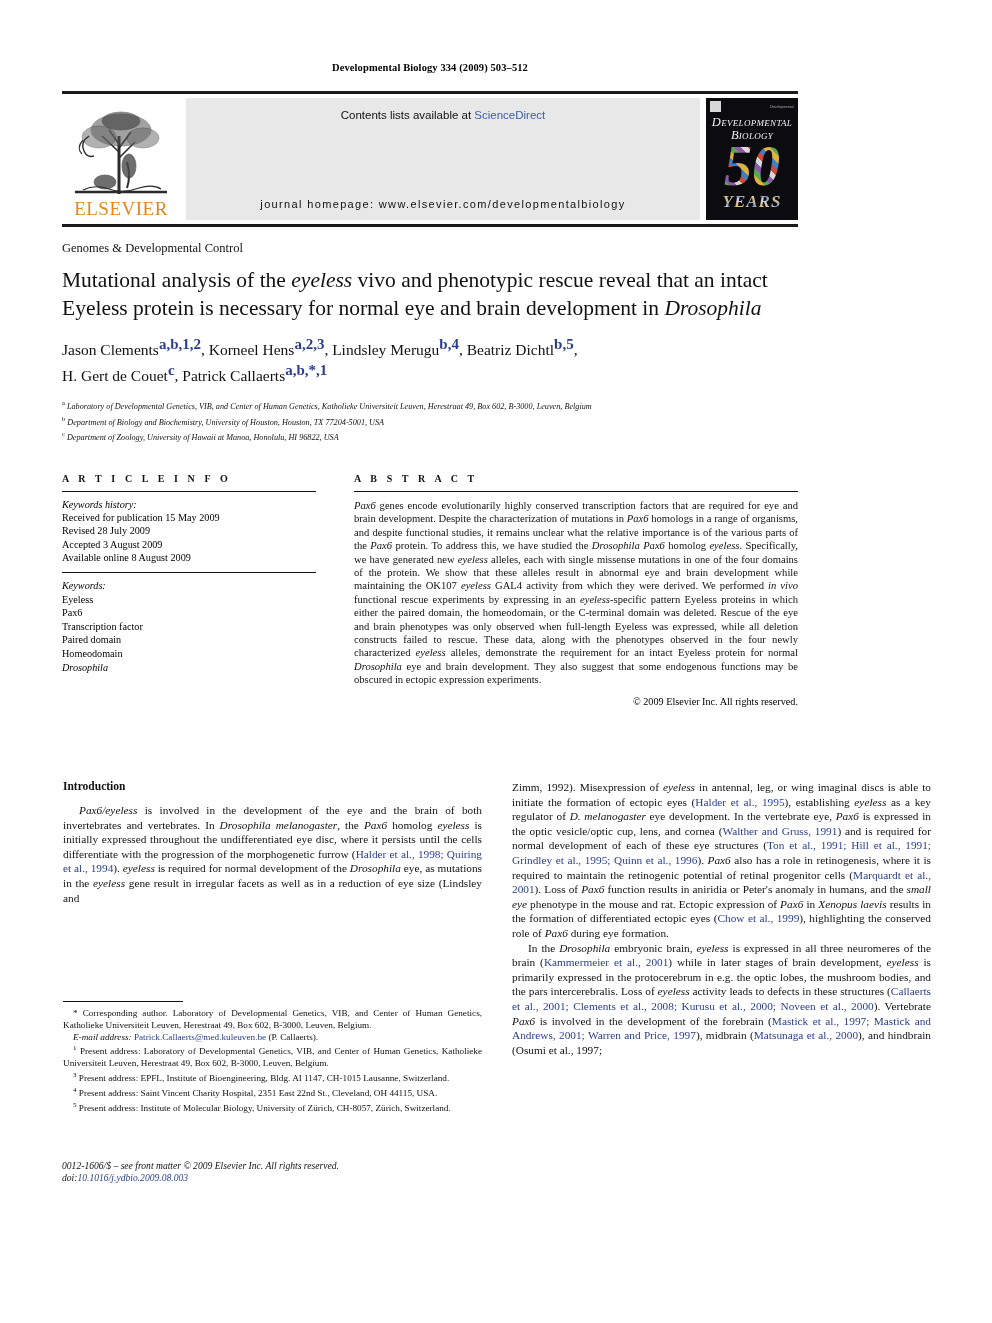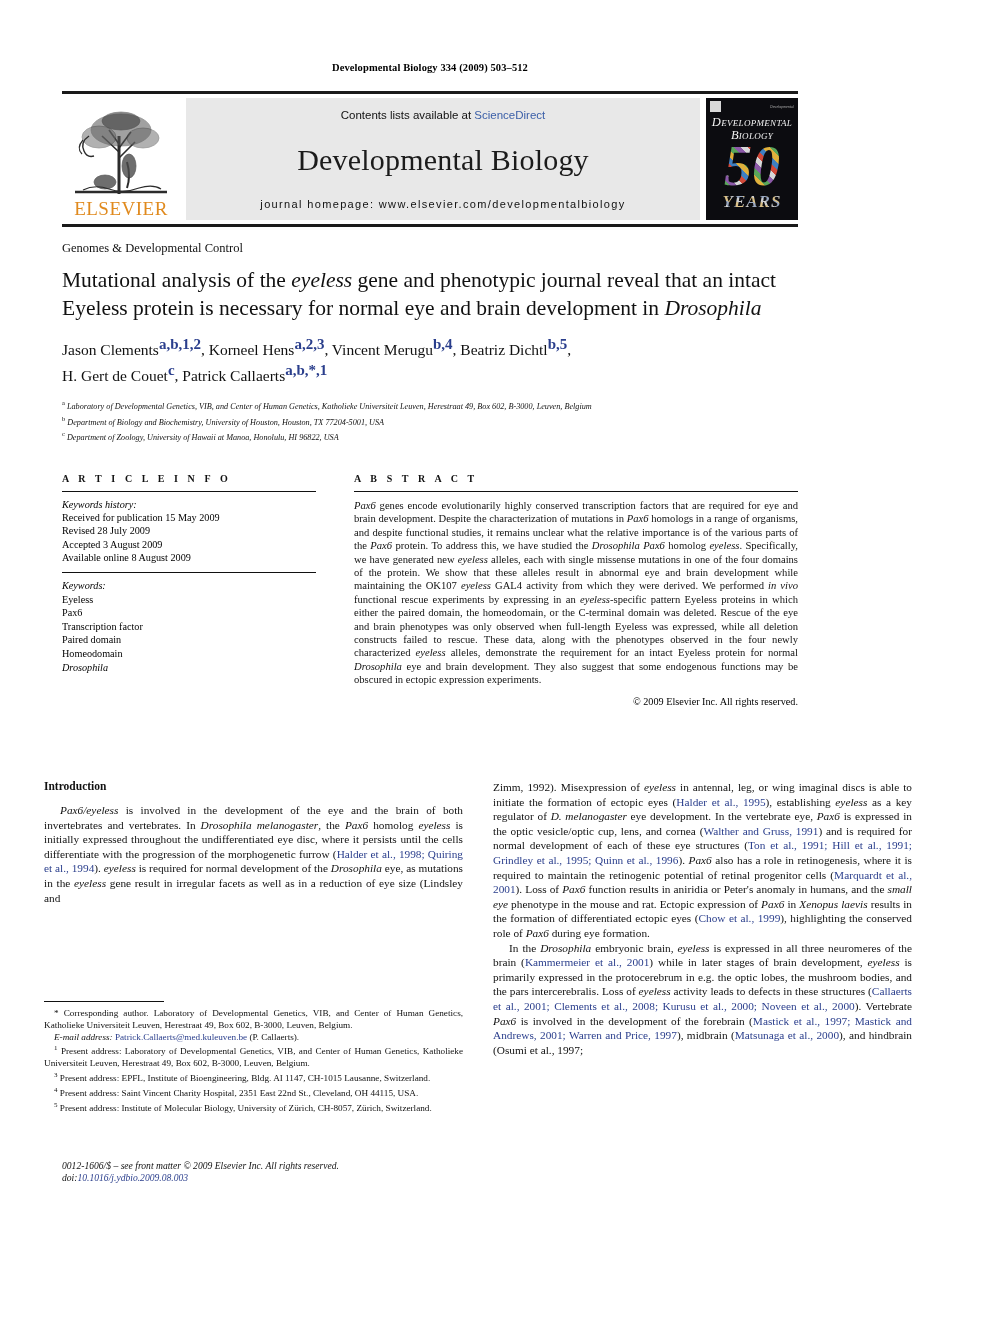--- a/index.html
+++ b/index.html
@@ -224,21 +224,21 @@
   .abs-body em { font-style: italic; }
   .copyright {
     text-align: right;
     font-size: 10.2px;
     margin-top: 9px;
   }
 
   
   .body-cols {
     position: absolute;
-    left: 44px;
+    left: 63px;
     top: 780px;
     width: 868px;
     display: flex;
     gap: 30px;
   }
   .bcol { width: 419px; flex: 0 0 419px; position: relative; }
   h2.sec {
     font-size: 11.5px;
     font-weight: bold;
     margin: 0 0 11px 0;
@@ -326,47 +326,46 @@
           </g>
         </svg>
       </div>
       <div class="elsevier-word">ELSEVIER</div>
     </div>
 
     <div class="mast-center">
       <div class="contents-line">
         <span>Contents lists available at </span><span class="sciencedirect">ScienceDirect</span>
       </div>
-      <div class="journal-name">Developmental Biology</div>
       <div class="homepage-line">journal homepage: www.elsevier.com/developmentalbiology</div>
     </div>
 
     <div class="cover-thumb">
       <div class="cover-topbar">
         <div class="cover-els"></div>
         <div class="cover-tiny">Developmental</div>
       </div>
       <div class="cover-title">
         <div>Developmental</div>
         <div>Biology</div>
       </div>
       <div class="cover-fifty">50</div>
       <div class="cover-years">YEARS</div>
     </div>
   </div>
 
   <div class="section-tag">Genomes &amp; Developmental Control</div>
 
   <div class="art-title">
-    <span>Mutational analysis of the </span><em>eyeless</em><span> gene and phenotypic journal reveal that an intact</span><br>
+    <span>Mutational analysis of the </span><em>eyeless</em><span> vivo and phenotypic rescue reveal that an intact</span><br>
     <span>Eyeless protein is necessary for normal eye and brain development in </span><em>Drosophila</em>
   </div>
 
   <div class="authors">
-    <span>Jason Clements</span><sup>a,b,1,2</sup><span>, </span><span>Korneel Hens</span><sup>a,2,3</sup><span>, </span><span>Vincent Merugu</span><sup>b,4</sup><span>, </span><span>Beatriz Dichtl</span><sup>b,5</sup><span>,</span><br>
+    <span>Jason Clements</span><sup>a,b,1,2</sup><span>, </span><span>Korneel Hens</span><sup>a,2,3</sup><span>, </span><span>Lindsley Merugu</span><sup>b,4</sup><span>, </span><span>Beatriz Dichtl</span><sup>b,5</sup><span>,</span><br>
     <span>H. Gert de Couet</span><sup>c</sup><span>, </span><span>Patrick Callaerts</span><sup>a,b,*,1</sup>
   </div>
 
   <div class="affils">
     <div><sup>a</sup> <span>Laboratory of Developmental Genetics, VIB, and Center of Human Genetics, Katholieke Universiteit Leuven, Herestraat 49, Box 602, B-3000, Leuven, Belgium</span></div>
     <div><sup>b</sup> <span>Department of Biology and Biochemistry, University of Houston, Houston, TX 77204-5001, USA</span></div>
     <div><sup>c</sup> <span>Department of Zoology, University of Hawaii at Manoa, Honolulu, HI 96822, USA</span></div>
   </div>
 
   <div class="band">

